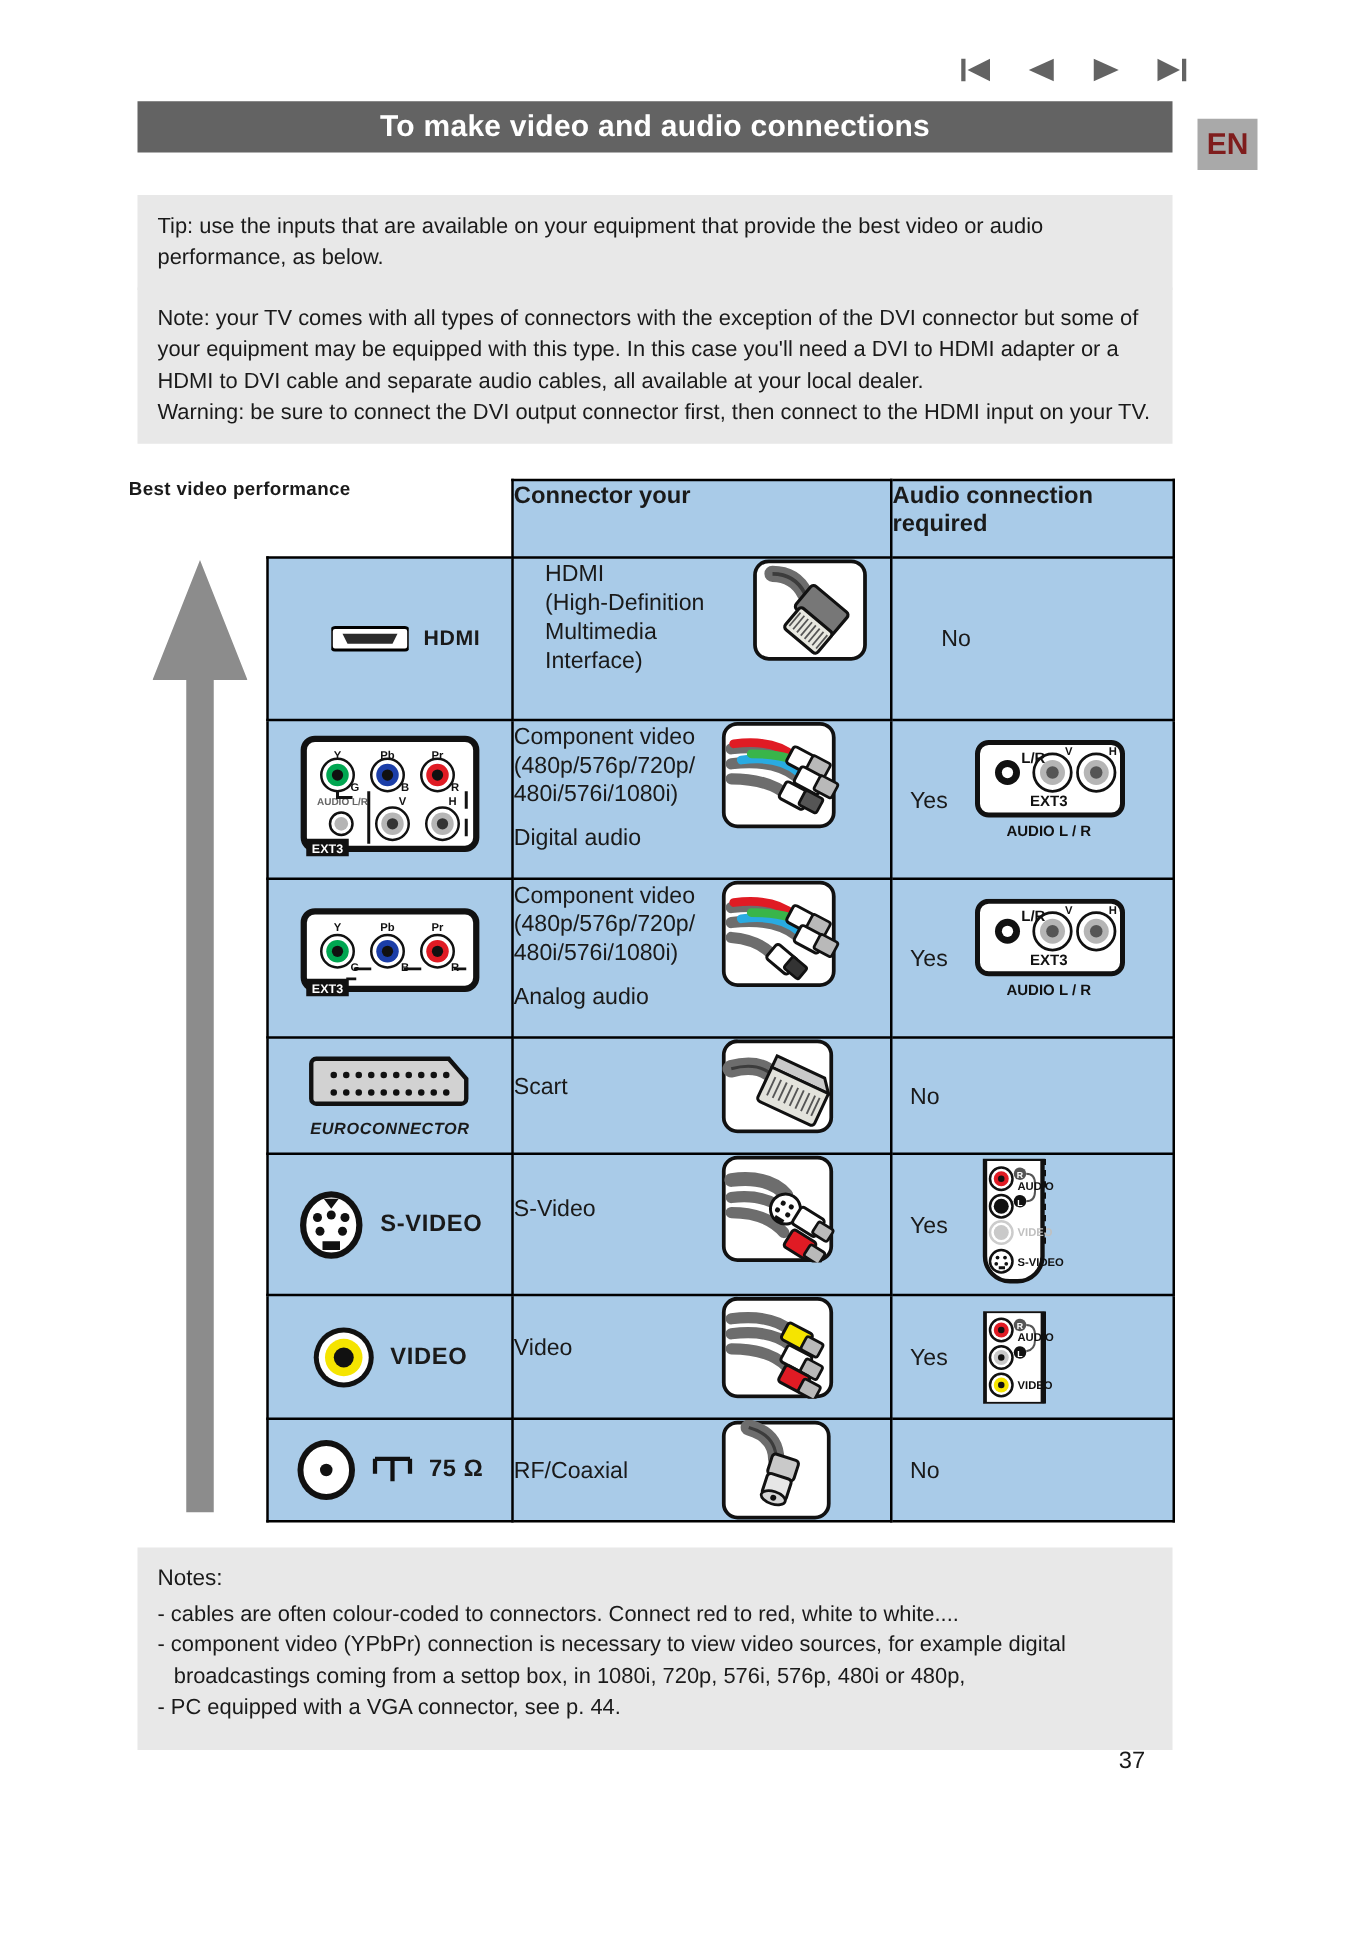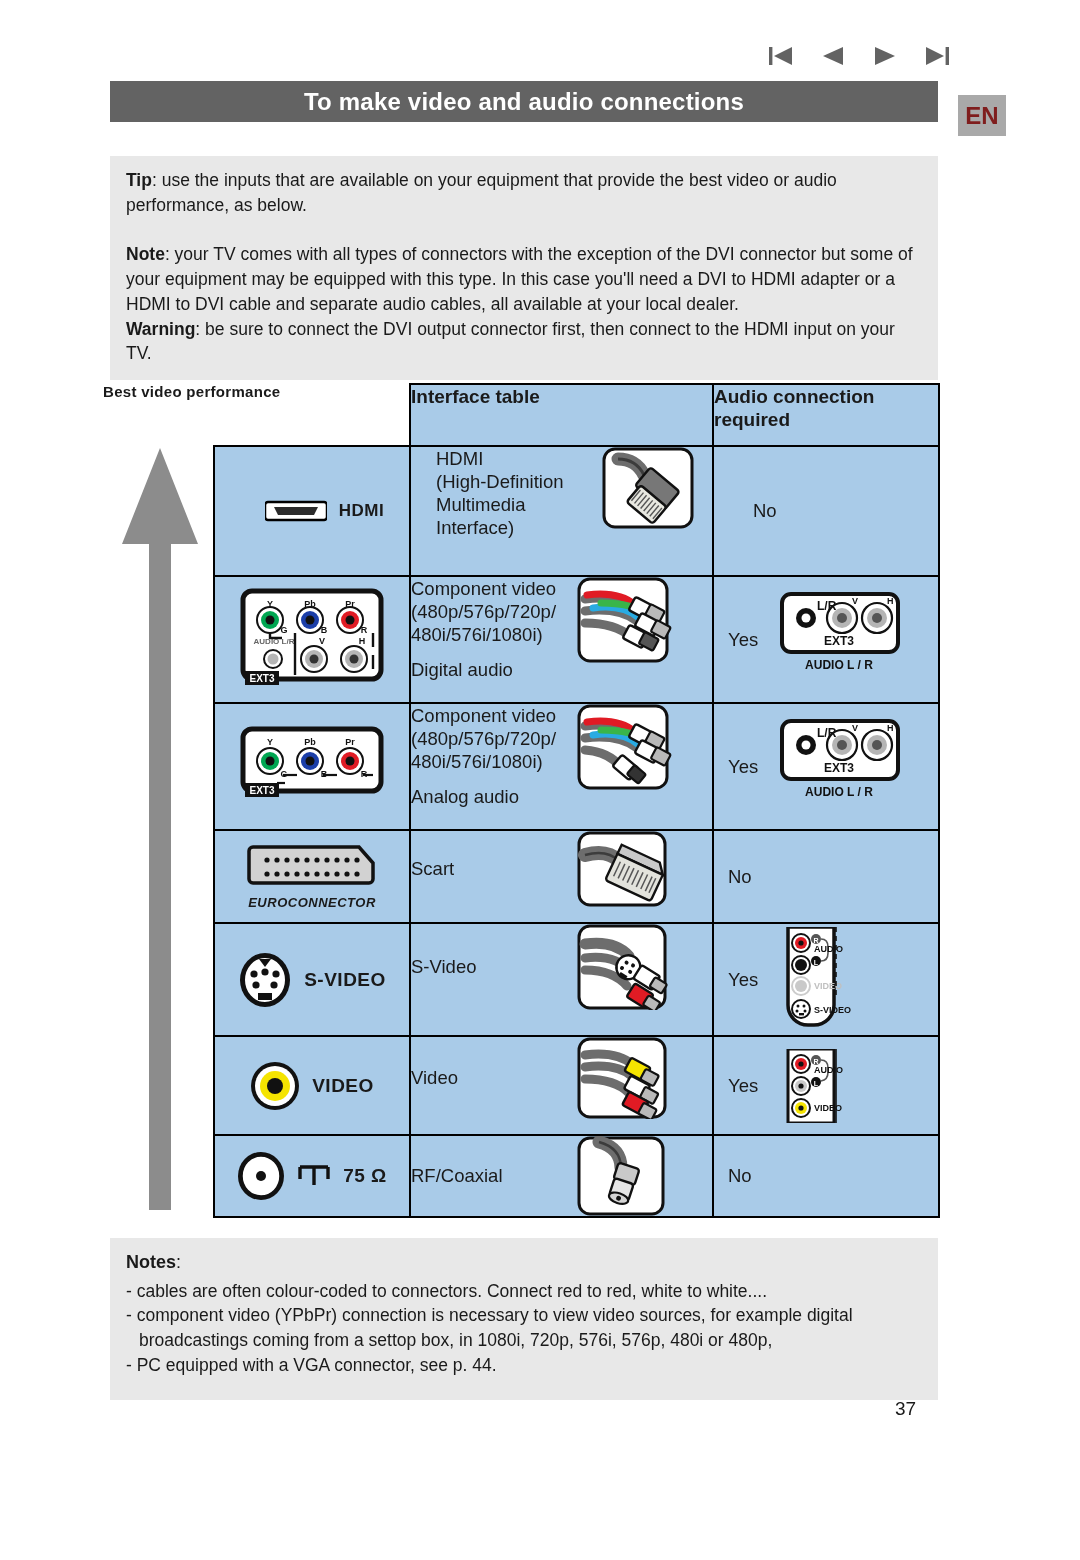--- a/index.html
+++ b/index.html
@@ -64,21 +64,21 @@
     background: #e8e8e8;
     padding: 12px 16px 14px 16px;
     font-size: 17.5px;
     line-height: 1.42;
   }
   #tip-box { top: 156px; }
   #note-box { top: 230px; }
   #notes-box { top: 1238px; padding-bottom: 22px; }
 
   .grey-box p { margin: 0; }
-  .grey-box b { font-weight: bold; }
+  .grey-box b { font-weight: normal; }
   .notes-title { margin-bottom: 3px !important; font-size: 18px; }
   .note-line { text-indent: 0; }
   .note-line.indent { padding-left: 13px; }
 
   
   .best-label {
     position: absolute;
     left: 103px;
     top: 383px;
     font-size: 15px;
@@ -195,21 +195,21 @@
 <table class="conn-table">
   <colgroup>
       <col class="col-icon">
       <col class="col-desc">
       <col class="col-audio">
     </colgroup>
 
   <tbody>
       <tr>
     <td class="hdr-blank"></td>
-    <td class="hdr-cell">Interface table</td>
+    <td class="hdr-cell">Connector your</td>
     <td class="hdr-cell">Audio connection required</td>
   </tr>
 
   <tr class="row-hdmi">
     <td>
       <div class="icon-cell-inner">
         <span>
           <svg width="62" height="30" viewBox="0 0 62 30">
             <path d="M3 6 h56 a3 3 0 0 1 3 3 v12 a3 3 0 0 1 -3 3 h-56 a3 3 0 0 1 -3 -3 v-12 a3 3 0 0 1 3 -3 z" fill="#fff" stroke="#000" stroke-width="2.5"></path>
             <path d="M9 11 h44 l-4 8 h-36 z" fill="#2b2b2b"></path>

